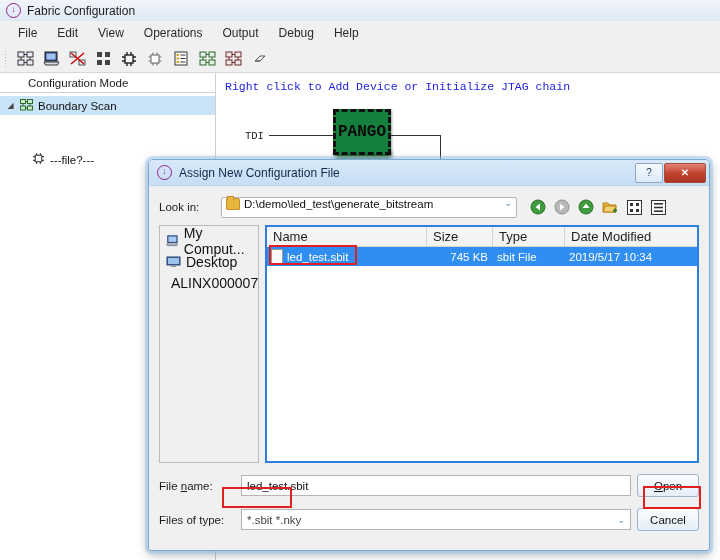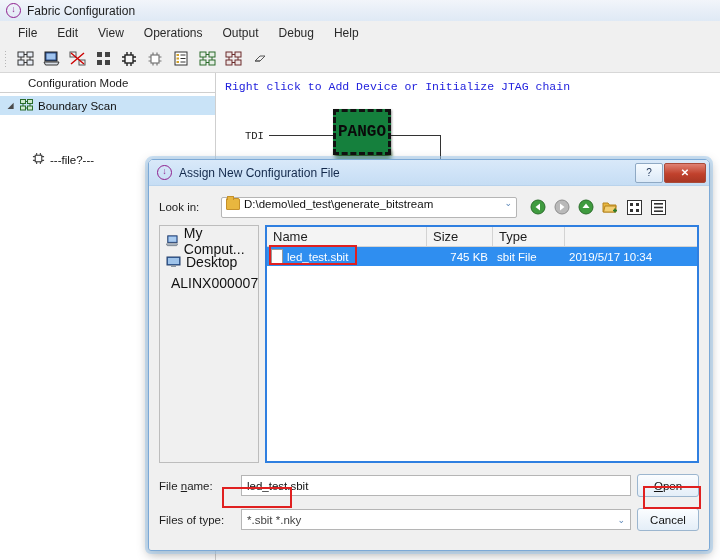--- a/index.html
+++ b/index.html
@@ -476,20 +476,21 @@
             </svg>
             <span>ALINX000007</span>
           </div>
         </div>
 
         <div class="filelist">
           <div class="fl-head">
             <div class="c-name">Name</div>
             <div class="c-size">Size</div>
             <div class="c-type">Type</div>
+            <div class="c-date">Date Modified</div>
           </div>
           <div class="fl-row">
             <div class="cell c-name">
               <span class="file-doc"></span>
               <span>led_test.sbit</span>
             </div>
             <div class="cell c-size">745 KB</div>
             <div class="cell c-type">sbit File</div>
             <div class="cell c-date">2019/5/17 10:34</div>
           </div>

